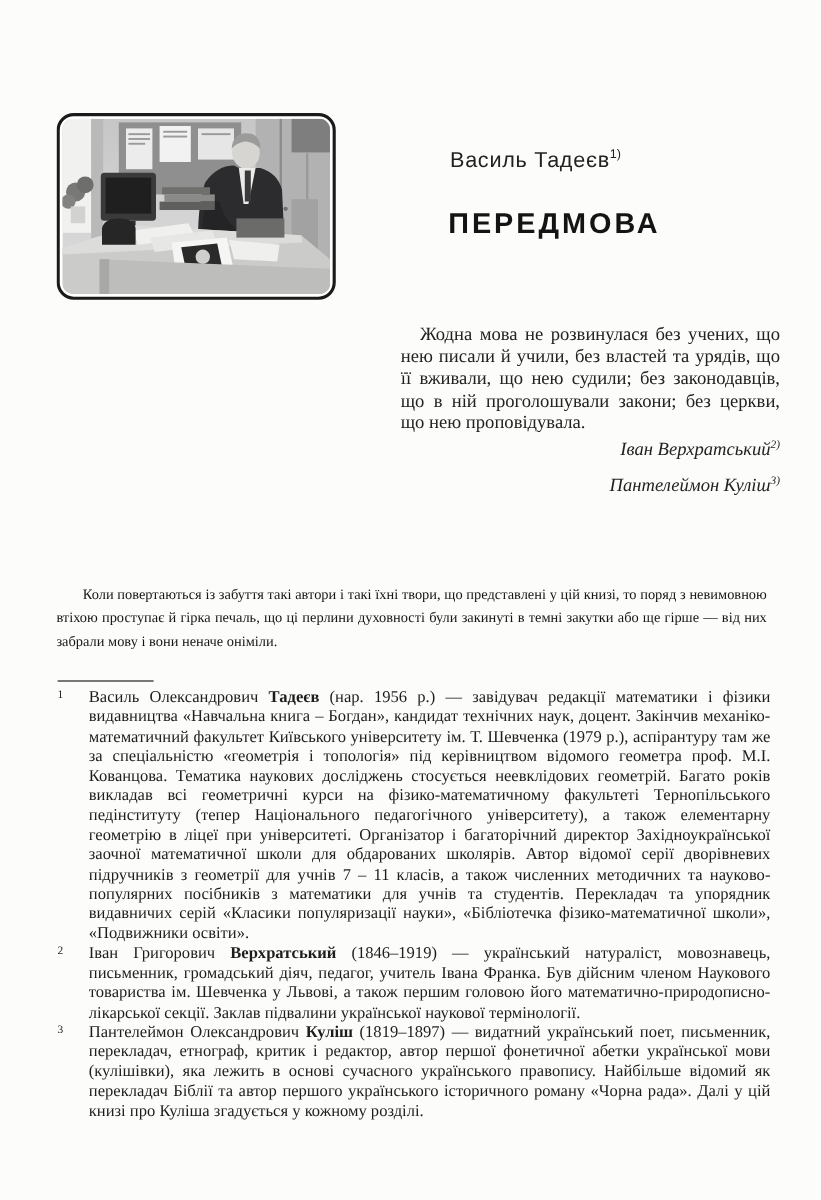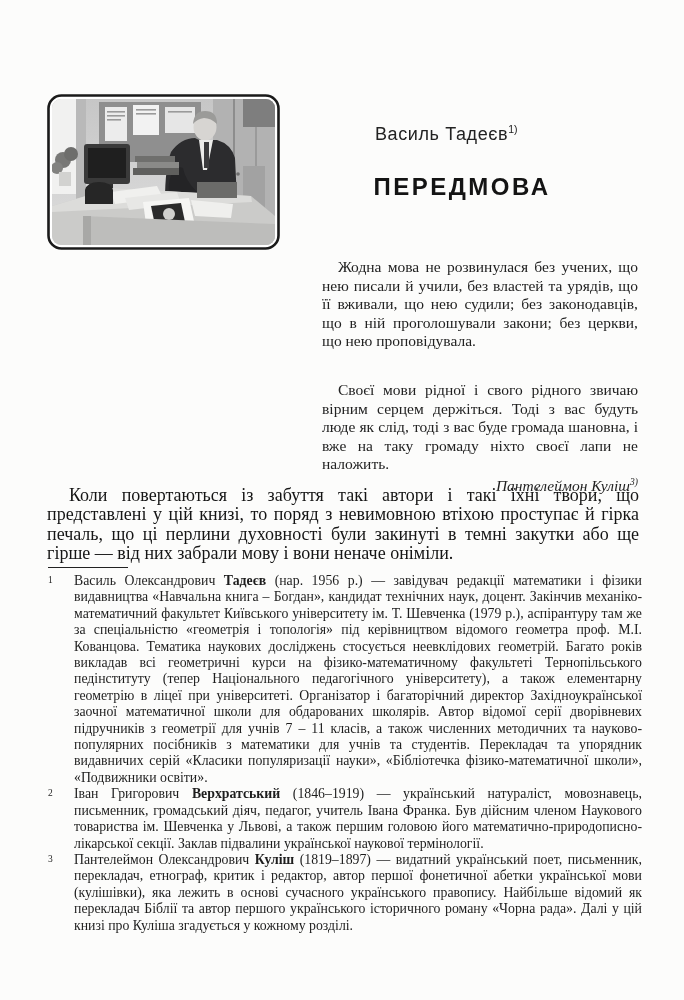--- a/index.html
+++ b/index.html
@@ -27,37 +27,37 @@
 
   .title {
     position:absolute; left:350px; top:171px; width:224px; margin:0;
     font-family:"Liberation Sans", sans-serif;
     font-weight:bold; font-size:24px; line-height:31px;
     letter-spacing:2.5px; color:#141414; text-align:center;
   }
   .title span { display:block; }
 
   
-  .epigraph { position:absolute; left:322px; width:316px; margin:0; }
+  .epigraph { position:absolute; left:322px; width:316px; margin:12px; }
   .epi-1 { top:258px; }
   .epi-2 { top:381px; }
   .epi-text {
     margin:0; font-size:15.5px; line-height:18.6px;
     text-align:justify; text-indent:16px; color:#222;
   }
   .epi-author {
     margin:3px 0 0; text-align:right; font-style:italic;
     font-size:15.5px; color:#222;
   }
   .epi-author sup { font-size:9.5px; }
 
   
   .lead {
     position:absolute; left:47px; top:486px; width:592px; margin:0;
-    font-size:18px; line-height:19.4px; text-align:justify;
+    font-size:12px; line-height:19.4px; text-align:justify;
     text-indent:22px; color:#151515;
   }
 
   
   .fn-sep {
     position:absolute; left:48px; top:567px; width:80px; height:0;
     border-top:1.4px solid #222;
   }
   .footnotes {
     position:absolute; left:46px; top:573px; width:596px;
@@ -168,24 +168,26 @@
   <div class="author-line">
     <span>Василь Тадеєв</span><sup>1)</sup>
   </div>
 
   <h1 class="title">
     <span>ПЕРЕДМОВА</span>
   </h1>
 
   <figure class="epigraph epi-1">
     <p class="epi-text">Жодна мова не розвинулася без учених, що нею писали й учили, без властей та урядів, що її вживали, що нею судили; без законодавців, що в ній проголошували закони; без церкви, що нею проповідувала.</p>
+    <p class="epi-author">
+      <span>Іван Верхратський</span><sup>2)</sup>
+    </p>
   </figure>
 
   <figure class="epigraph epi-2">
-    <p class="epi-text">Своєї мови рідної і свого рідного звичаю вірним серцем держіться. Тоді з вас будуть люде як слід, тоді з вас буде громада шановна, і вже на таку громаду ніхто своєї лапи не наложить.</p>
     <p class="epi-author">
       <span>Пантелеймон Куліш</span><sup>3)</sup>
     </p>
   </figure>
 
   <p class="lead">Коли повертаються із забуття такі автори і такі їхні твори, що представлені у цій книзі, то поряд з невимовною втіхою проступає й гірка печаль, що ці перлини духовності були закинуті в темні закутки або ще гірше — від них забрали мову і вони неначе оніміли.</p>
 
   <div class="fn-sep"></div>
 
   <ol class="footnotes">

